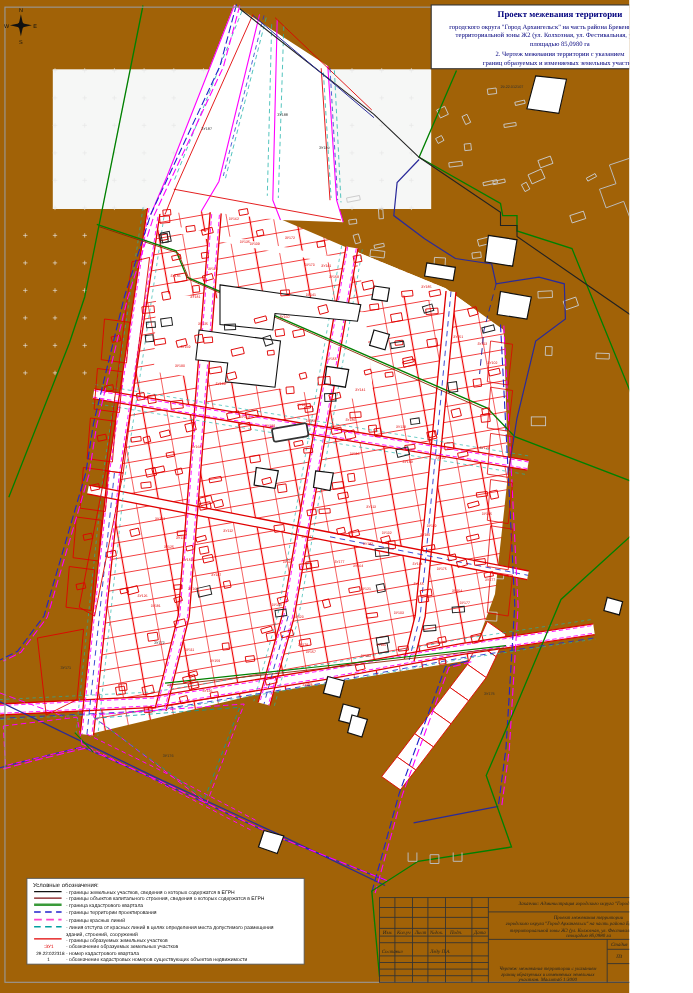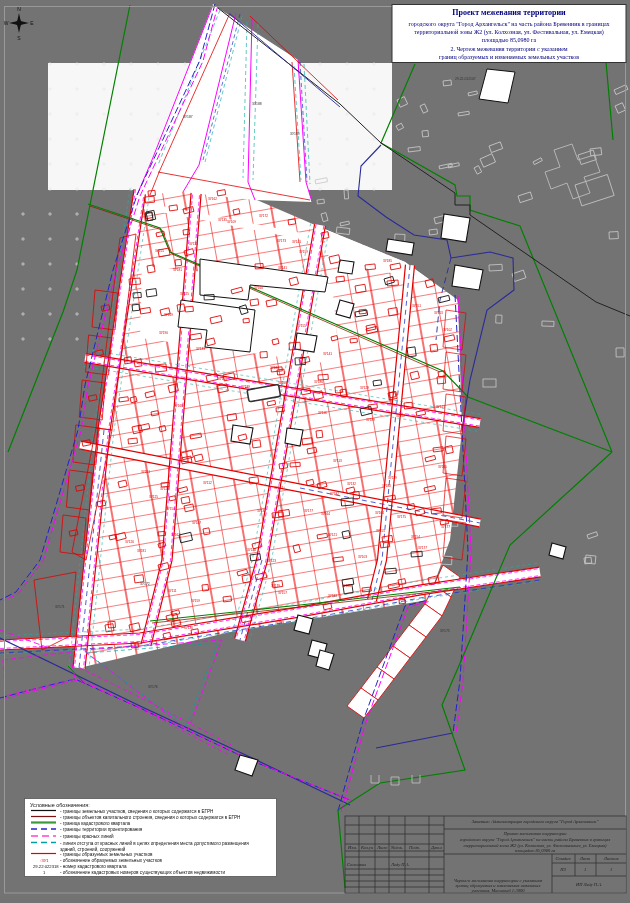--- a/index.html
+++ b/index.html
@@ -1,16 +1,16 @@
 <!DOCTYPE html>
 <html><head>
 <meta charset="utf-8">
 <style>
 html,body{margin:0;padding:0;background:#fff;}
-#page{position:relative;width:630px;height:903px;background:#737373;font-family:"Liberation Sans",sans-serif;overflow:hidden;}
+#page{position:relative;width:572px;height:903px;background:#a16207;font-family:"Liberation Sans",sans-serif;overflow:hidden;}
 </style>
 </head>
 <body>
 <div id="page">
 <svg width="630" height="903" viewBox="0 0 630 903">
 <defs>
 <pattern id="pgrid" width="42" height="14" patternUnits="userSpaceOnUse" patternTransform="rotate(-10)">
   <rect width="42" height="14" fill="white"></rect>
   <path d="M0,0 H42 M0,0 V14 M21,0 V14" fill="none" stroke="#ee0000" stroke-width="1.1"></path>
 </pattern>

